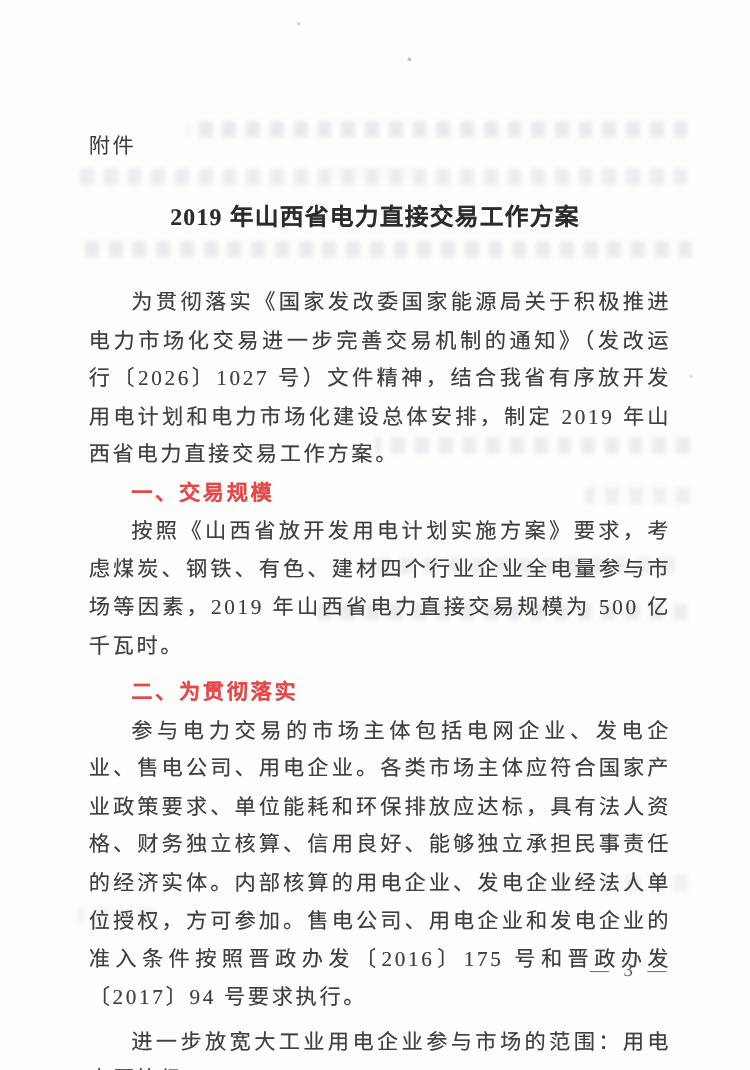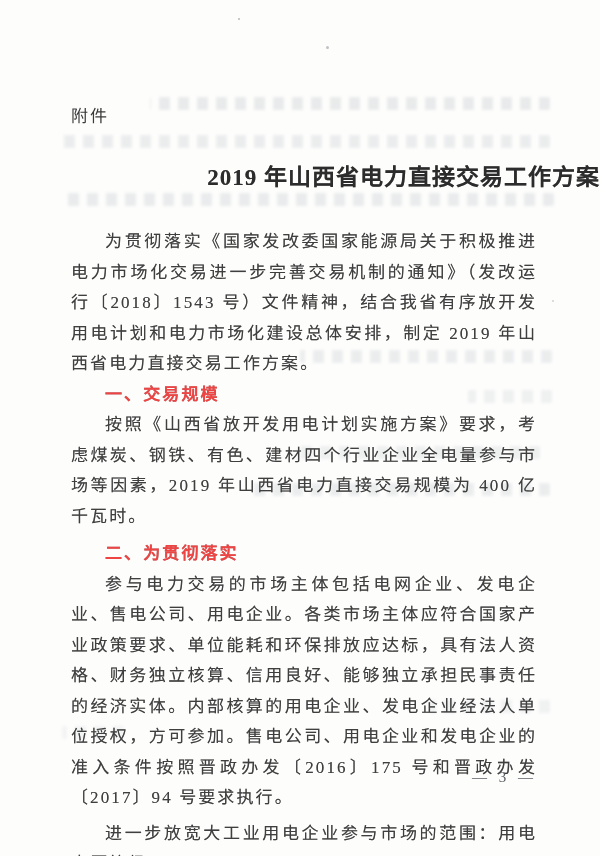--- a/index.html
+++ b/index.html
@@ -58,22 +58,22 @@
     font-size: 17px;
     letter-spacing: 2px;
     color: #3a3a3a;
   }
   .title {
     position: absolute;
     left: 0;
     top: 158px;
     width: 100%;
     margin: 0;
-    text-align: right;
-    font-size: 23px;
+    text-align: center;
+    font-size: 19px;
     font-weight: bold;
     letter-spacing: 1px;
     color: #2c2c2c;
     text-shadow: 0 0 0.5px rgba(40,40,40,0.55);
   }
   .body {
     position: absolute;
     left: 71px;
     top: 227px;
     width: 466px;
@@ -120,25 +120,25 @@
   <div class="ghost g6"></div>
   <div class="ghost g7"></div>
   <div class="ghost g8"></div>
   <div class="ghost g9"></div>
 
   <div class="attachment">附件</div>
 
   <h1 class="title">2019 年山西省电力直接交易工作方案</h1>
 
   <div class="body">
-    <p class="para">为贯彻落实《国家发改委国家能源局关于积极推进电力市场化交易进一步完善交易机制的通知》（发改运行〔2018〕1543 号）文件精神，结合我省有序放开发用电计划和电力市场化建设总体安排，制定 2019 年山西省电力直接交易工作方案。</p>
+    <p class="para">为贯彻落实《国家发改委国家能源局关于积极推进电力市场化交易进一步完善交易机制的通知》（发改运行〔2026〕1027 号）文件精神，结合我省有序放开发用电计划和电力市场化建设总体安排，制定 2019 年山西省电力直接交易工作方案。</p>
 
     <p class="heading">一、交易规模</p>
 
-    <p class="para">按照《山西省放开发用电计划实施方案》要求，考虑煤炭、钢铁、有色、建材四个行业企业全电量参与市场等因素，2019 年山西省电力直接交易规模为 400 亿千瓦时。</p>
+    <p class="para">按照《山西省放开发用电计划实施方案》要求，考虑煤炭、钢铁、有色、建材四个行业企业全电量参与市场等因素，2019 年山西省电力直接交易规模为 500 亿千瓦时。</p>
 
     <p class="heading h2gap">二、为贯彻落实</p>
 
     <p class="para">参与电力交易的市场主体包括电网企业、发电企业、售电公司、用电企业。各类市场主体应符合国家产业政策要求、单位能耗和环保排放应达标，具有法人资格、财务独立核算、信用良好、能够独立承担民事责任的经济实体。内部核算的用电企业、发电企业经法人单位授权，方可参加。售电公司、用电企业和发电企业的准入条件按照晋政办发〔2016〕175 号和晋政办发〔2017〕94 号要求执行。</p>
 
     <p class="para lastgap">进一步放宽大工业用电企业参与市场的范围：用电电压等级</p>
   </div>
 
   <div class="footer">— 3 —</div>
 

